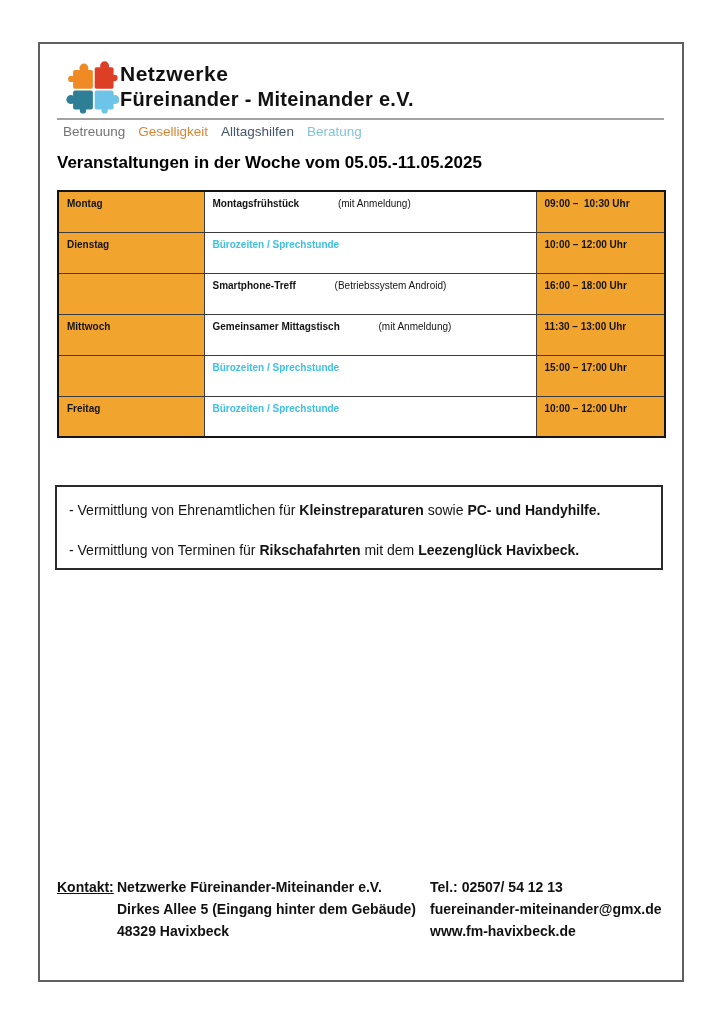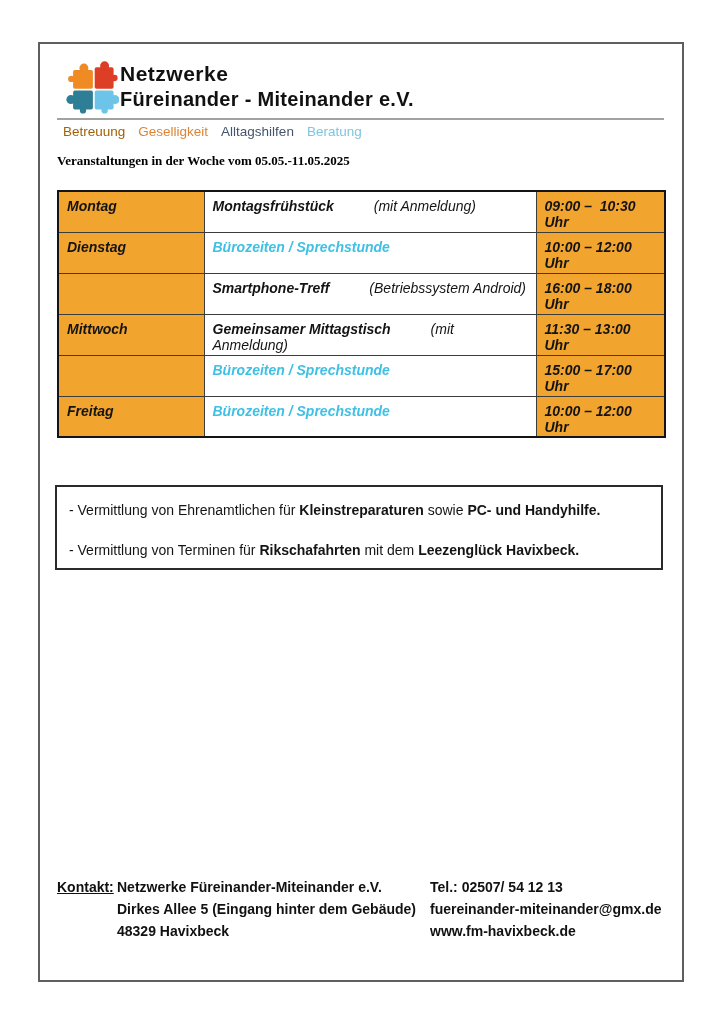--- a/index.html
+++ b/index.html
@@ -10,32 +10,32 @@
   .page {
     position: absolute; left: 38px; top: 42px; width: 646px; height: 940px;
     border: 2px solid #5f5f5f; background: #fff;
   }
   .logo { position: absolute; left: 25px; top: 15px; width: 54px; height: 56px; }
   .brand { position: absolute; left: 80px; top: 16px; color: #111; }
   .brand-line1 { font-size: 21px; font-weight: 700; line-height: 27px; letter-spacing: .5px; }
   .brand-line2 { font-size: 20px; font-weight: 700; line-height: 24px; letter-spacing: .3px; }
   .divider { position: absolute; left: 17px; top: 74px; width: 607px; height: 2px; background: #a2a2a2; }
   .nav { position: absolute; left: 23px; top: 80px; display: flex; gap: 13px; font-size: 13.5px; font-weight: 400; }
-  .nav-betreuung   { color: #a16207; }
+  .nav-betreuung   { color: #737373; }
   .nav-geselligkeit{ color: #dd8434; }
   .nav-alltag      { color: #44546a; }
   .nav-beratung    { color: #7ec6de; }
-  .page-title { position: absolute; left: 17px; top: 109px; font-size: 13px; font-weight: 700; color: #000; font-family: Liberation Serif, serif; }
+  .page-title { position: absolute; left: 17px; top: 109px; font-size: 17px; font-weight: 700; color: #000; }
   .schedule {
     position: absolute; left: 17px; top: 146px; width: 607px;
     border-collapse: collapse; table-layout: fixed; border: 2px solid #141414;
   }
   .schedule td {
     border: 1.5px solid #3c3c3c; vertical-align: top;
-    padding: 6px 8px 0 8px; height: 41px; font-size: 14px; font-style: italic;
+    padding: 6px 8px 0 8px; height: 41px; font-size: 10px;
   }
   .cell-day  { width: 146px; background: #f1a42e; font-weight: 700; }
   .cell-event{ width: 332px; background: #ffffff; }
   .cell-time { width: 129px; background: #f1a42e; font-weight: 600; white-space: pre-wrap; }
   .event-main { font-weight: 700; }
   .event-note { font-weight: 400; margin-left: 36px; }
   tr.cyan .event-main { color: #3fc0e4; }
   .infobox {
     position: absolute; left: 15px; top: 441px; width: 608px; height: 85px;
     border: 2px solid #2a2a2a; padding: 11px 8px; font-size: 14px;

